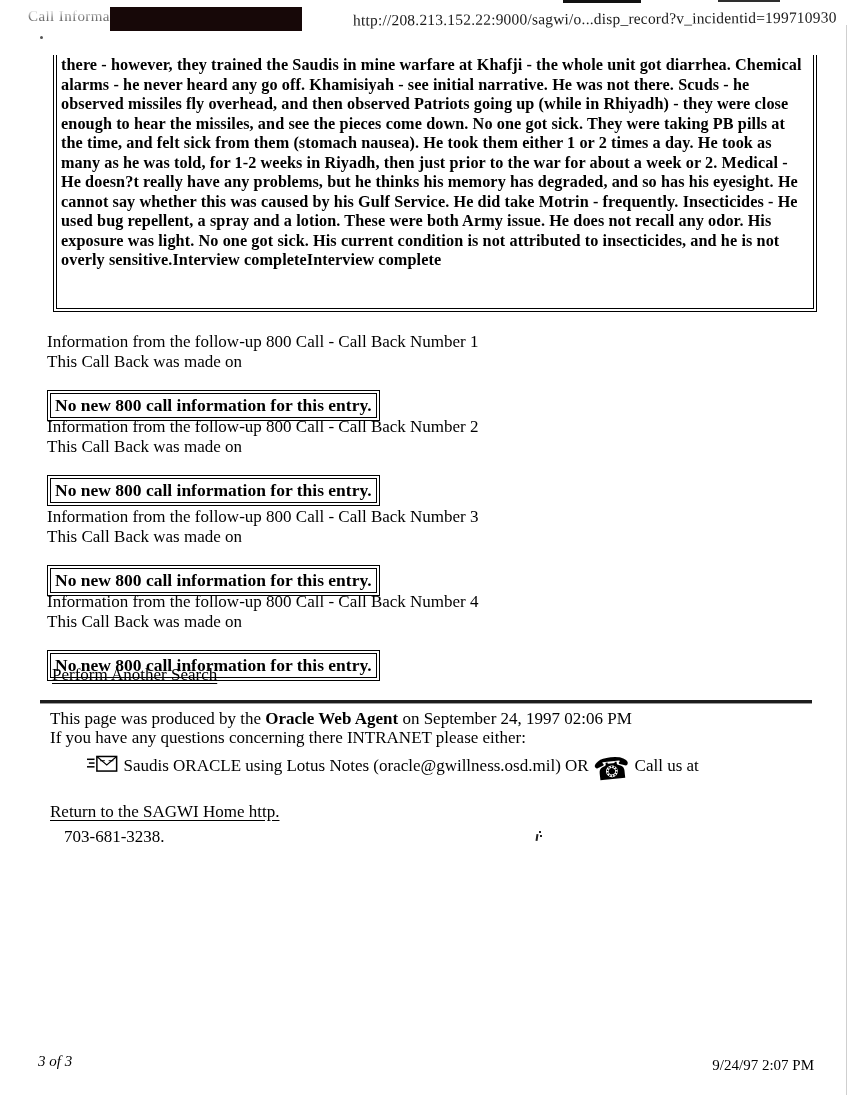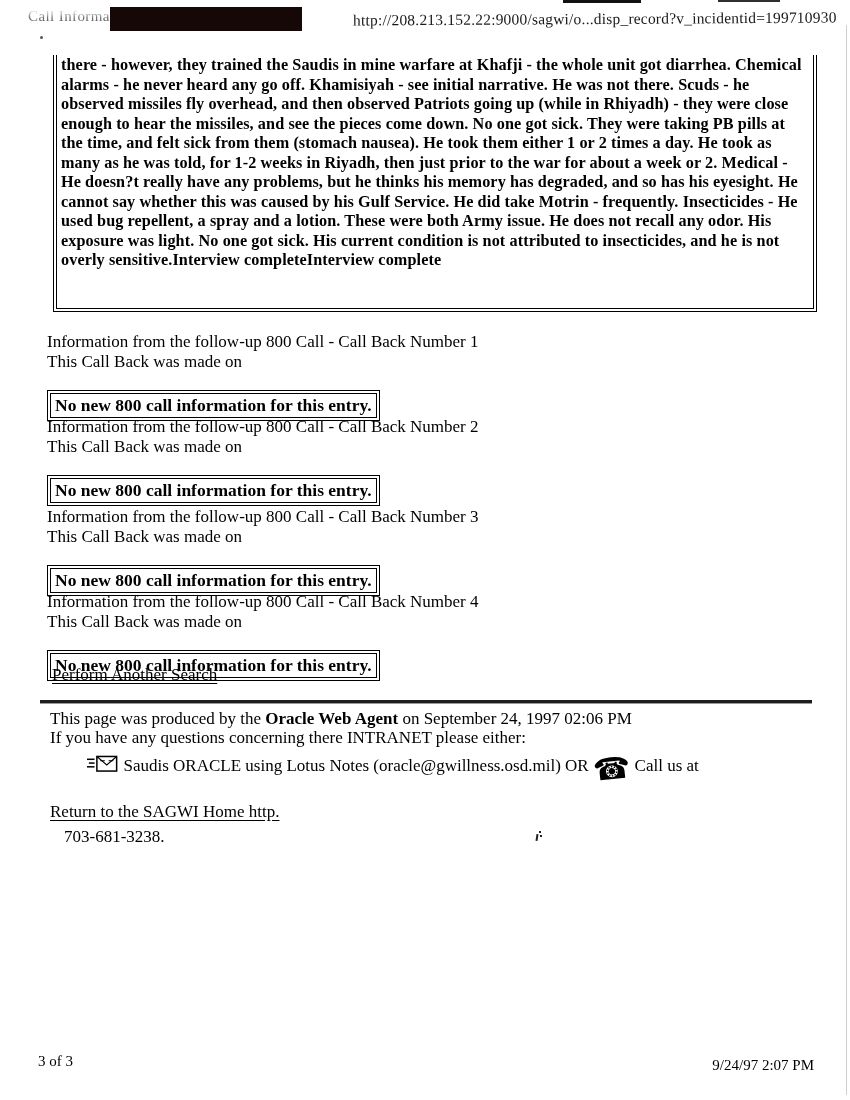--- a/index.html
+++ b/index.html
@@ -55,21 +55,21 @@
   .produced{left:50px;top:709px;font-size:17px;text-align:center;}
   .produced b{font-weight:bold;}
   .questions{left:50px;top:728px;font-size:17px;}
   .contact{left:50px;top:753px;font-size:17px;width:770px;}
   .contact .indent{display:inline-block;width:33px;}
   .env-icon{vertical-align:-4px;}
   .phone-glyph{font-family:"DejaVu Sans",sans-serif;font-size:30px;line-height:0;vertical-align:-8px;display:inline-block;transform:rotate(-6deg);cursor:pointer;}
   .phone-line{left:64px;top:784px;font-size:17px;margin-top:43px;}
   .return-link{left:50px;top:802px;font-size:17px;text-decoration:underline;text-underline-offset:3px;cursor:pointer;}
 
-  .pgnum{left:38px;top:1053px;font-size:15px;}
+  .pgnum{left:38px;top:1053px;font-size:15px;font-style:italic;}
   .pdate{right:36px;top:1057px;font-size:15px;text-align:right;}
 </style>
 </head>
 <body>
 
 <div class="abs topmark1"></div>
 <div class="abs topmark2"></div>
 <div class="abs edge-line"></div>
 <div class="abs hdr-dot"></div>
 <div class="abs squiggle">

